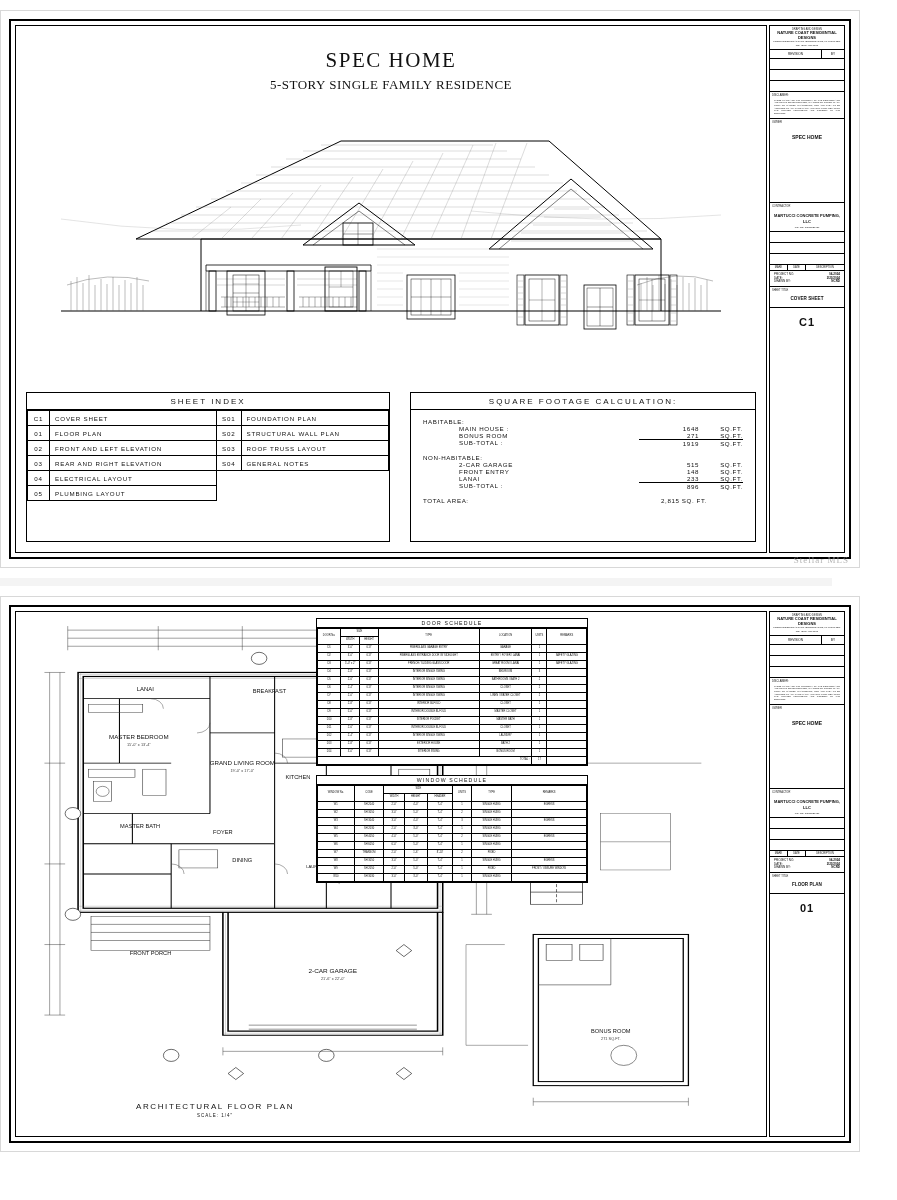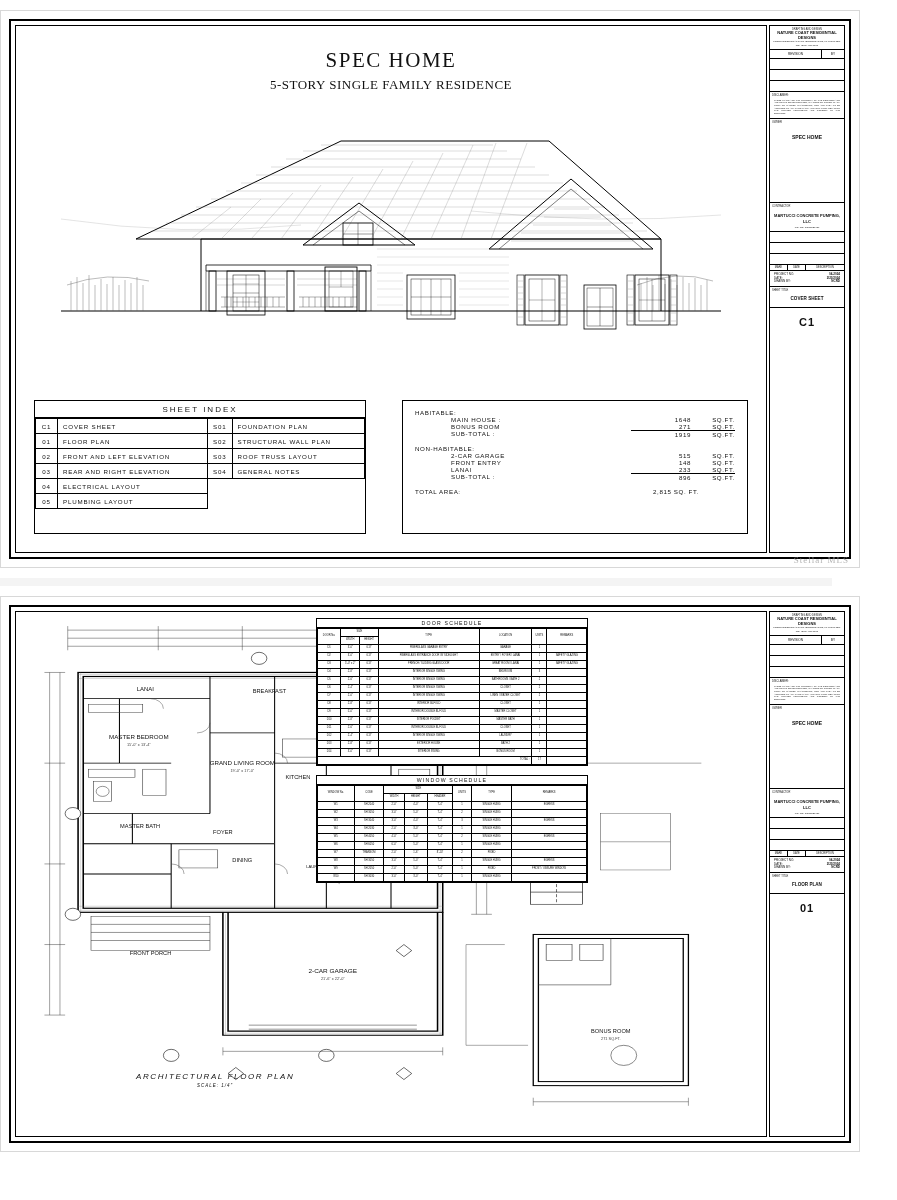--- a/index.html
+++ b/index.html
@@ -71,42 +71,42 @@
   .cover-title .t1 { font-family:"Liberation Serif", serif; font-size:21px; letter-spacing:1.5px; }
   .cover-title .t2 { font-family:"Liberation Serif", serif; font-size:13px; letter-spacing:0.5px; margin-top:4px;}
 
   .elevation { position:relative; height:235px; margin-top:6px; }
 
   
   .cover-tables {
     position:absolute; left:0; right:0; bottom:0; height:170px;
     display:flex;
   }
-  .tbl-box { border:1px solid #000; margin:18px; }
+  .tbl-box { border:1px solid #000; margin:10px; }
   .sheet-index { width:378px; }
   .sqft-box { flex:1; }
   .tbl-head {
     text-align:center; font-size:8px; letter-spacing:2px; padding:4px 0 3px;
     border-bottom:1px solid #000; font-family:"Liberation Sans", sans-serif;
   }
   table.si { width:100%; border-collapse:collapse; font-size:6.2px; letter-spacing:.8px;}
   table.si td { border:1px solid #000; height:15px; padding:0 5px; white-space:nowrap;}
   table.si td.num { width:22px; text-align:center; }
   table.si td.nb { border:none; }
   .sq-body { font-size:6.2px; padding:8px 12px; letter-spacing:.6px;}
   .sq-row { display:flex; }
   .sq-row .lbl { width:180px; }
   .sq-row .val { width:60px; text-align:right; }
   .sq-row .unit { width:44px; text-align:right; }
   .sq-ind2 { padding-left:36px; }
   .sq-gap { height:7px; }
 
   
   .fp-wrap { position:relative; width:100%; height:100%; }
-  .fp-title { position:absolute; left:120px; bottom:48px; font-size:8px; letter-spacing:1.6px;font-style:italic;}
+  .fp-title { position:absolute; left:120px; bottom:18px; font-size:8px; letter-spacing:1.6px;}
   .fp-title .scale { font-size:4.5px; letter-spacing:1px; text-align:center; margin-top:2px;}
 
   .sched { position:absolute; border:1px solid #000; background:#fff; }
   .sched .hdr { text-align:center; font-size:5.2px; letter-spacing:1.2px; border-bottom:1px solid #000; padding:1px 0;}
   table.sch { width:100%; border-collapse:collapse; font-size:2.6px; }
   table.sch th, table.sch td { border:1px solid #000; text-align:center; padding:0; height:8px; line-height:1;}
   table.sch th { font-weight:normal; font-size:2.6px; }
   .door-sched { left:300px; top:6px; width:272px; }
   .win-sched { left:300px; top:163px; width:272px; }
 
@@ -276,20 +276,21 @@
                 <td class="num">05</td>
                 <td>PLUMBING LAYOUT</td>
                 <td class="num nb"></td>
                 <td class="nb"></td>
               </tr>
             </tbody>
               </table>
           </div>
 
           <div class="tbl-box sqft-box">
+            <div class="tbl-head">SQUARE FOOTAGE CALCULATION:</div>
             <div class="sq-body">
 
               <div class="sq-row">
                 <div class="lbl">HABITABLE:</div>
               </div>
               <div class="sq-row sq-ind2">
                 <div class="lbl">MAIN HOUSE :</div>
                 <div class="val">1648</div>
                 <div class="unit">SQ.FT.</div>
               </div>

